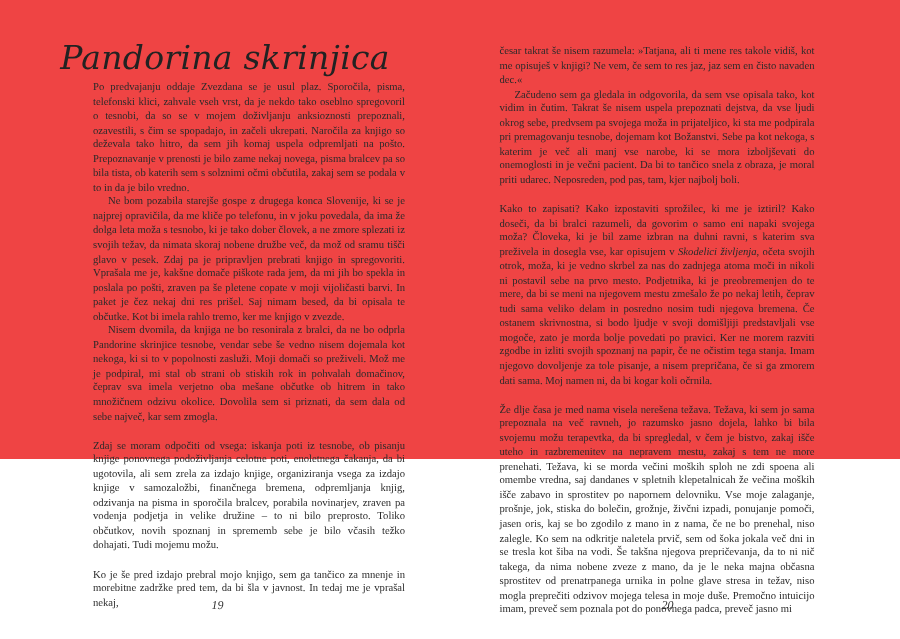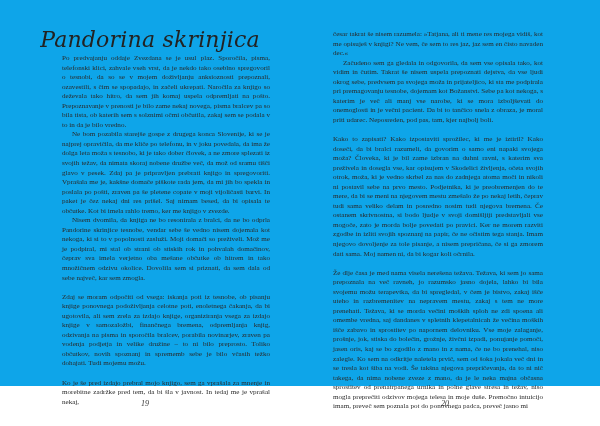--- a/index.html
+++ b/index.html
@@ -1,60 +1,60 @@
 <!DOCTYPE html>
 <html><head>
 <meta charset="utf-8">
 <style>
   html, body { margin: 0; padding: 0; background: #ffffff; }
   body { width: 600px; height: 426px; overflow: hidden; position: relative; font-family: "Liberation Serif", "DejaVu Serif", serif; color: #2a2a2a; }
-  .spread { position: absolute; left: 0; top: 0; width: 600px; height: 386px; background: #0ea5e9; }
+  .spread { position: absolute; left: 0; top: 0; width: 600px; height: 306px; background: #ef4444; }
   .page { position: absolute; top: 0; height: 426px; }
   .page-left { left: 0; width: 300px; }
   .page-right { left: 300px; width: 300px; }
   .title {
     position: absolute; left: 0; width: 300px; top: 27px; text-align: center;
     font-family: "DejaVu Serif", "Liberation Serif", serif; font-style: italic;
     font-size: 22px; color: #222; letter-spacing: 0.2px; margin: 0; font-weight: normal;
   }
   .body-left { position: absolute; left: 62px; width: 208px; top: 54px; }
   .body-right { position: absolute; left: 33px; width: 210px; top: 30px; }
   .para {
     margin: 0; font-size: 7.1px; line-height: 9.55px; text-align: justify;
     text-indent: 0; hyphens: auto;
   }
   .para.indent { text-indent: 10px; }
   .para.gap { margin-top: 9.5px; }
-  .ital { }
+  .ital { font-style: italic; }
   .folio {
     position: absolute; top: 399px; font-size: 8px; font-style: italic; color: #333; text-align: right;
   }
   .folio-left { left: 141px; }
   .folio-right { left: 141px; }
 </style>
 </head>
 <body>
 
 <div class="spread">
 
   <div class="page page-left">
     <h1 class="title">Pandorina skrinjica</h1>
     <div class="body-left">
       <p class="para">Po predvajanju oddaje Zvezdana se je usul plaz. Sporočila, pisma, telefonski klici, zahvale vseh vrst, da je nekdo tako oseblno spregovoril o tesnobi, da so se v mojem doživljanju anksioznosti prepoznali, ozavestili, s čim se spopadajo, in začeli ukrepati. Naročila za knjigo so deževala tako hitro, da sem jih komaj uspela odpremljati na pošto. Prepoznavanje v prenosti je bilo zame nekaj novega, pisma bralcev pa so bila tista, ob katerih sem s solznimi očmi občutila, zakaj sem se podala v to in da je bilo vredno.</p>
       <p class="para indent">Ne bom pozabila starejše gospe z drugega konca Slovenije, ki se je najprej opravičila, da me kliče po telefonu, in v joku povedala, da ima že dolga leta moža s tesnobo, ki je tako dober človek, a ne zmore splezati iz svojih težav, da nimata skoraj nobene družbe več, da mož od sramu tišči glavo v pesek. Zdaj pa je pripravljen prebrati knjigo in spregovoriti. Vprašala me je, kakšne domače piškote rada jem, da mi jih bo spekla in poslala po pošti, zraven pa še pletene copate v moji vijoličasti barvi. In paket je čez nekaj dni res prišel. Saj nimam besed, da bi opisala te občutke. Kot bi imela rahlo tremo, ker me knjigo v zvezde.</p>
       <p class="para indent">Nisem dvomila, da knjiga ne bo resonirala z bralci, da ne bo odprla Pandorine skrinjice tesnobe, vendar sebe še vedno nisem dojemala kot nekoga, ki si to v popolnosti zasluži. Moji domači so preživeli. Mož me je podpiral, mi stal ob strani ob stiskih rok in pohvalah domačinov, čeprav sva imela verjetno oba mešane občutke ob hitrem in tako množičnem odzivu okolice. Dovolila sem si priznati, da sem dala od sebe največ, kar sem zmogla.</p>
       <p class="para gap">Zdaj se moram odpočiti od vsega: iskanja poti iz tesnobe, ob pisanju knjige ponovnega podoživljanja celotne poti, enoletnega čakanja, da bi ugotovila, ali sem zrela za izdajo knjige, organiziranja vsega za izdajo knjige v samozaložbi, finančnega bremena, odpremljanja knjig, odzivanja na pisma in sporočila bralcev, porabila novinarjev, zraven pa vodenja podjetja in velike družine – to ni bilo preprosto. Toliko občutkov, novih spoznanj in sprememb sebe je bilo včasih težko dohajati. Tudi mojemu možu.</p>
-      <p class="para gap">Ko je še pred izdajo prebral mojo knjigo, sem ga vprašala za mnenje in morebitne zadržke pred tem, da bi šla v javnost. In tedaj me je vprašal nekaj,</p>
+      <p class="para gap">Ko je še pred izdajo prebral mojo knjigo, sem ga tančico za mnenje in morebitne zadržke pred tem, da bi šla v javnost. In tedaj me je vprašal nekaj,</p>
     </div>
     <div class="folio folio-left">19</div>
   </div>
 
   <div class="page page-right">
     <div class="body-right">
-      <p class="para">česar takrat še nisem razumela: »Tatjana, ali ti mene res mojega vidiš, kot me opisuješ v knjigi? Ne vem, če sem to res jaz, jaz sem en čisto navaden dec.«</p>
+      <p class="para">česar takrat še nisem razumela: »Tatjana, ali ti mene res takole vidiš, kot me opisuješ v knjigi? Ne vem, če sem to res jaz, jaz sem en čisto navaden dec.«</p>
       <p class="para indent">Začudeno sem ga gledala in odgovorila, da sem vse opisala tako, kot vidim in čutim. Takrat še nisem uspela prepoznati dejstva, da vse ljudi okrog sebe, predvsem pa svojega moža in prijateljico, ki sta me podpirala pri premagovanju tesnobe, dojemam kot Božanstvi. Sebe pa kot nekoga, s katerim je več ali manj vse narobe, ki se mora izboljševati do onemoglosti in je večni pacient. Da bi to tančico snela z obraza, je moral priti udarec. Neposreden, pod pas, tam, kjer najbolj boli.</p>
       <p class="para gap" id="para-with-italic">Kako to zapisati? Kako izpostaviti sprožilec, ki me je iztiril? Kako doseči, da bi bralci razumeli, da govorim o samo eni napaki svojega moža? Človeka, ki je bil zame izbran na duhni ravni, s katerim sva preživela in dosegla vse, kar opisujem v <span class="ital">Skodelici življenja</span>, očeta svojih otrok, moža, ki je vedno skrbel za nas do zadnjega atoma moči in nikoli ni postavil sebe na prvo mesto. Podjetnika, ki je preobremenjen do te mere, da bi se meni na njegovem mestu zmešalo že po nekaj letih, čeprav tudi sama veliko delam in posredno nosim tudi njegova bremena. Če ostanem skrivnostna, si bodo ljudje v svoji domišljiji predstavljali vse mogoče, zato je morda bolje povedati po pravici. Ker ne morem razviti zgodbe in izliti svojih spoznanj na papir, če ne očistim tega stanja. Imam njegovo dovoljenje za tole pisanje, a nisem prepričana, če si ga zmorem dati sama. Moj namen ni, da bi kogar koli očrnila.</p>
       <p class="para gap">Že dlje časa je med nama visela nerešena težava. Težava, ki sem jo sama prepoznala na več ravneh, jo razumsko jasno dojela, lahko bi bila svojemu možu terapevtka, da bi spregledal, v čem je bistvo, zakaj išče uteho in razbremenitev na nepravem mestu, zakaj s tem ne more prenehati. Težava, ki se morda večini moških sploh ne zdi spoena ali omembe vredna, saj dandanes v spletnih klepetalnicah že večina moških išče zabavo in sprostitev po napornem delovniku. Vse moje zalaganje, prošnje, jok, stiska do bolečin, grožnje, živčni izpadi, ponujanje pomoči, jasen oris, kaj se bo zgodilo z mano in z nama, če ne bo prenehal, niso zalegle. Ko sem na odkritje naletela prvič, sem od šoka jokala več dni in se tresla kot šiba na vodi. Še takšna njegova prepričevanja, da to ni nič takega, da nima nobene zveze z mano, da je le neka majna občasna sprostitev od prenatrpanega urnika in polne glave stresa in težav, niso mogla preprečiti odzivov mojega telesa in moje duše. Premočno intuicijo imam, preveč sem poznala pot do ponovnega padca, preveč jasno mi</p>
     </div>
     <div class="folio folio-right">20</div>
   </div>
 
 </div>
 
 </body></html>

